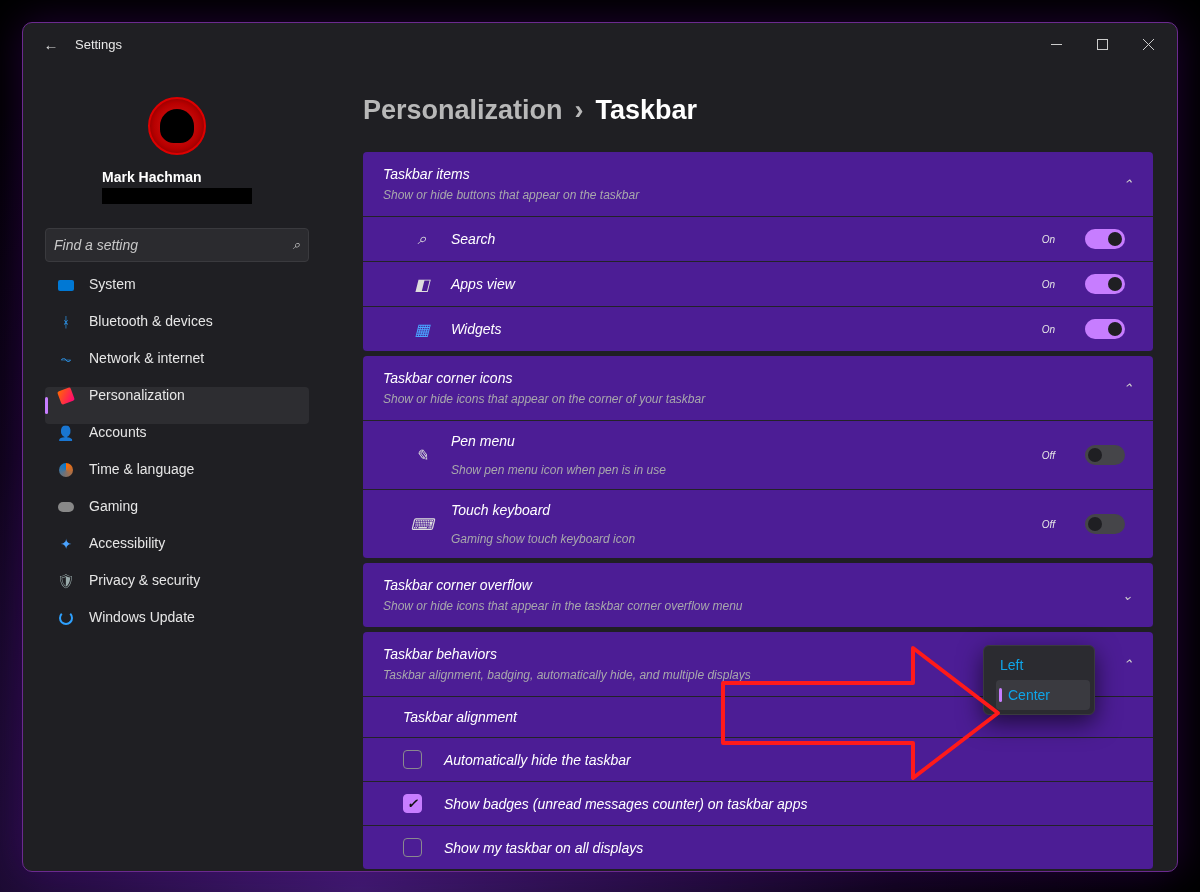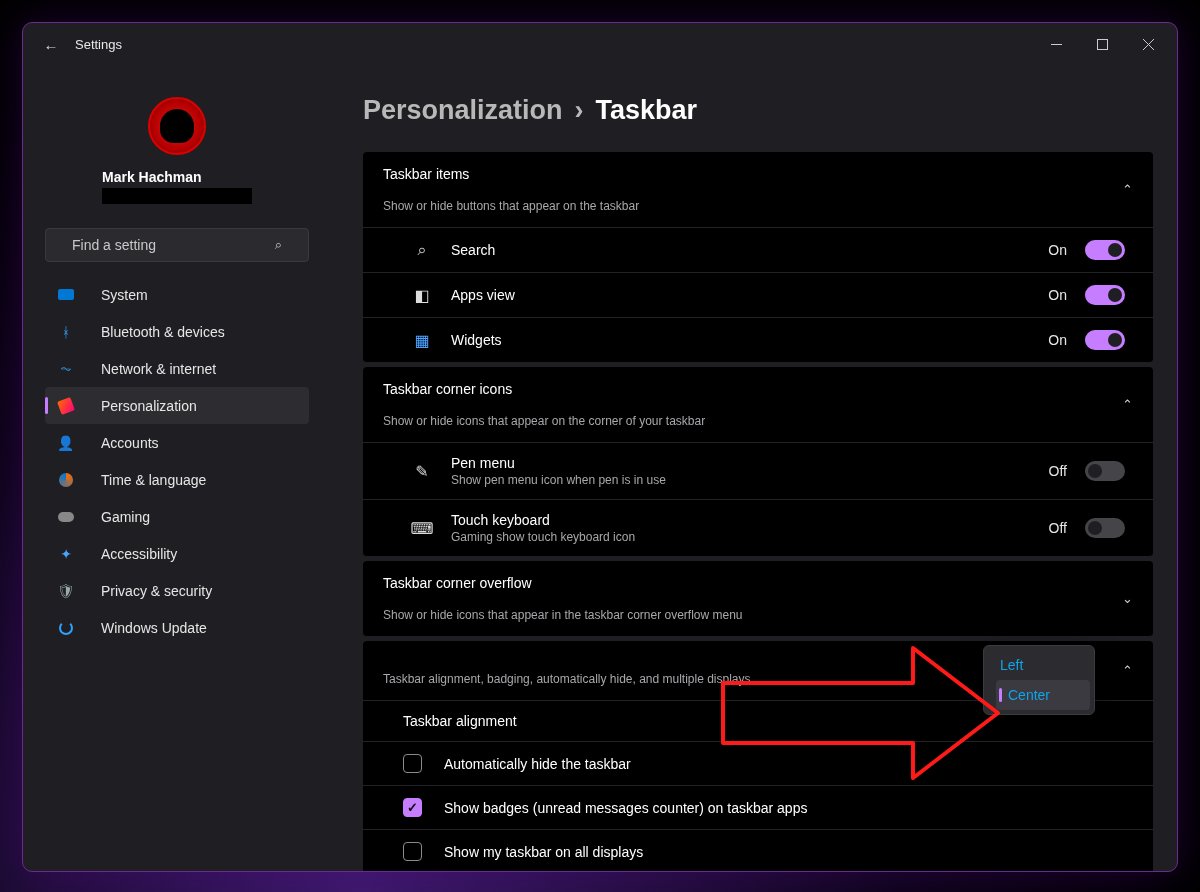--- a/index.html
+++ b/index.html
@@ -38,28 +38,28 @@
   .avatar::after{
     content:""; position:absolute; left:10px; top:10px; width:34px; height:34px;
     background:#000; border-radius:50% 50% 40% 40%;
   }
   .profile .uname { color: #fff; font-size: 14px; font-weight: 600; }
   .profile .ublock { width: 150px; height: 16px; background:#000; margin-top:3px;}
 
   .search {
     display:flex; align-items:center; height:34px;
     background:#2b2b2f; border:1px solid #3a3a3e; border-radius:4px;
-    padding:0 26px; color:#ccc; margin-bottom:14px;
+    padding:0 8px; color:#ccc; margin-bottom:14px;font-style:italic;
   }
   .search span.ph{ flex:1; font-size:14px; color:#c8c8c8;}
   .search .sicon{ color:#c8c8c8; font-size:13px;}
 
   .nav { display:flex; flex-direction:column; gap:0px; }
   .nav-item{
-    display:flex; align-items:center; gap:26px; height:37px;
+    display:flex; gap:14px; height:37px;
     padding:0 12px; border-radius:4px; color:#e6e6e6; font-size:14px;
     position:relative;
   }
   .nav-item.active{ background:#2d2d31;}
   .nav-item.active::before{
     content:""; position:absolute; left:0; top:10px; bottom:10px; width:3px;
     background:#c77dff; border-radius:2px;
   }
   .nav-ico{ width:18px; height:18px; display:flex; align-items:center; justify-content:center; font-size:14px;}
   .ico-system{ background:#0078d4; border-radius:2px; width:16px; height:11px;}
@@ -72,39 +72,39 @@
   .ico-game{ background:#888; width:16px; height:10px; border-radius:5px;}
   .ico-acc{ color:#4aa3ff;}
   .ico-priv{ color:#9aa;}
   .ico-upd{ width:14px; height:14px; border-radius:50%; border:2px solid #2ea1ff; border-top-color:transparent;}
 
   .main { flex:1; padding: 30px 24px 0 40px; overflow:auto; color:#fff;}
   .breadcrumb{ font-size:27px; font-weight:600; margin-bottom:26px; display:flex; align-items:baseline; gap:12px;}
   .breadcrumb .dim{ color:#b8b8b8; font-weight:600;}
   .breadcrumb .cur{ color:#fff;}
 
-  .panel{ background:#000000; border-radius:4px; margin-bottom:4px;}
+  .panel{ background:#4c1d95; border-radius:4px; margin-bottom:4px;font-style:italic;}
   .section{ border-bottom:1px solid #1f1f23;}
   .sec-head{
     display:flex; align-items:center; padding:14px 20px; gap:14px;
   }
   .sec-head .txt{ flex:1;}
   .sec-head .st{ font-size:14px; color:#fff; font-weight:400;}
-  .sec-head .sd{ font-size:12px; color:#a8a8ac; margin-top:17px;}
+  .sec-head .sd{ font-size:12px; color:#a8a8ac; margin-top:6px;}
   .chev{ color:#ccc; font-size:13px;}
 
   .row{
     display:flex; align-items:center; padding:12px 28px 12px 48px; gap:18px;
     border-top:1px solid #232327;
   }
   .row .ricon{ width:22px; display:flex; justify-content:center; color:#ddd;}
   .row .rtxt{ flex:1;}
   .row .rt{ font-size:14px; color:#fff;}
-  .row .rd{ font-size:12px; color:#a8a8ac; margin-top:2px;}
-  .row .state{ font-size:14px; color:#e6e6e6; margin-right:0;}
+  .row .rd{ font-size:12px; color:#a8a8ac; margin-top:14px;}
+  .row .state{ font-size:10px; color:#e6e6e6; margin-right:12px;}
 
   .toggle{
     width:40px; height:20px; border-radius:10px; position:relative;
     background:#454549;
   }
   .toggle::after{
     content:""; position:absolute; top:3px; left:3px; width:14px; height:14px;
     border-radius:50%; background:#1f1f23;
   }
   .toggle.on{ background:#c77dff;}
@@ -312,20 +312,21 @@
             <div class="st">Taskbar corner overflow</div>
             <div class="sd">Show or hide icons that appear in the taskbar corner overflow menu</div>
           </div>
           <span class="chev">⌄</span>
         </div>
       </div>
 
       <div class="panel section">
         <div class="sec-head">
           <div class="txt">
+            <div class="st">Taskbar behaviors</div>
             <div class="sd">Taskbar alignment, badging, automatically hide, and multiple displays</div>
           </div>
           <span class="chev">⌃</span>
         </div>
         <div class="row behav">
           <div class="rt">Taskbar alignment</div>
         </div>
         <div class="row behav">
           <div class="chk"></div>
           <div class="rt">Automatically hide the taskbar</div>

